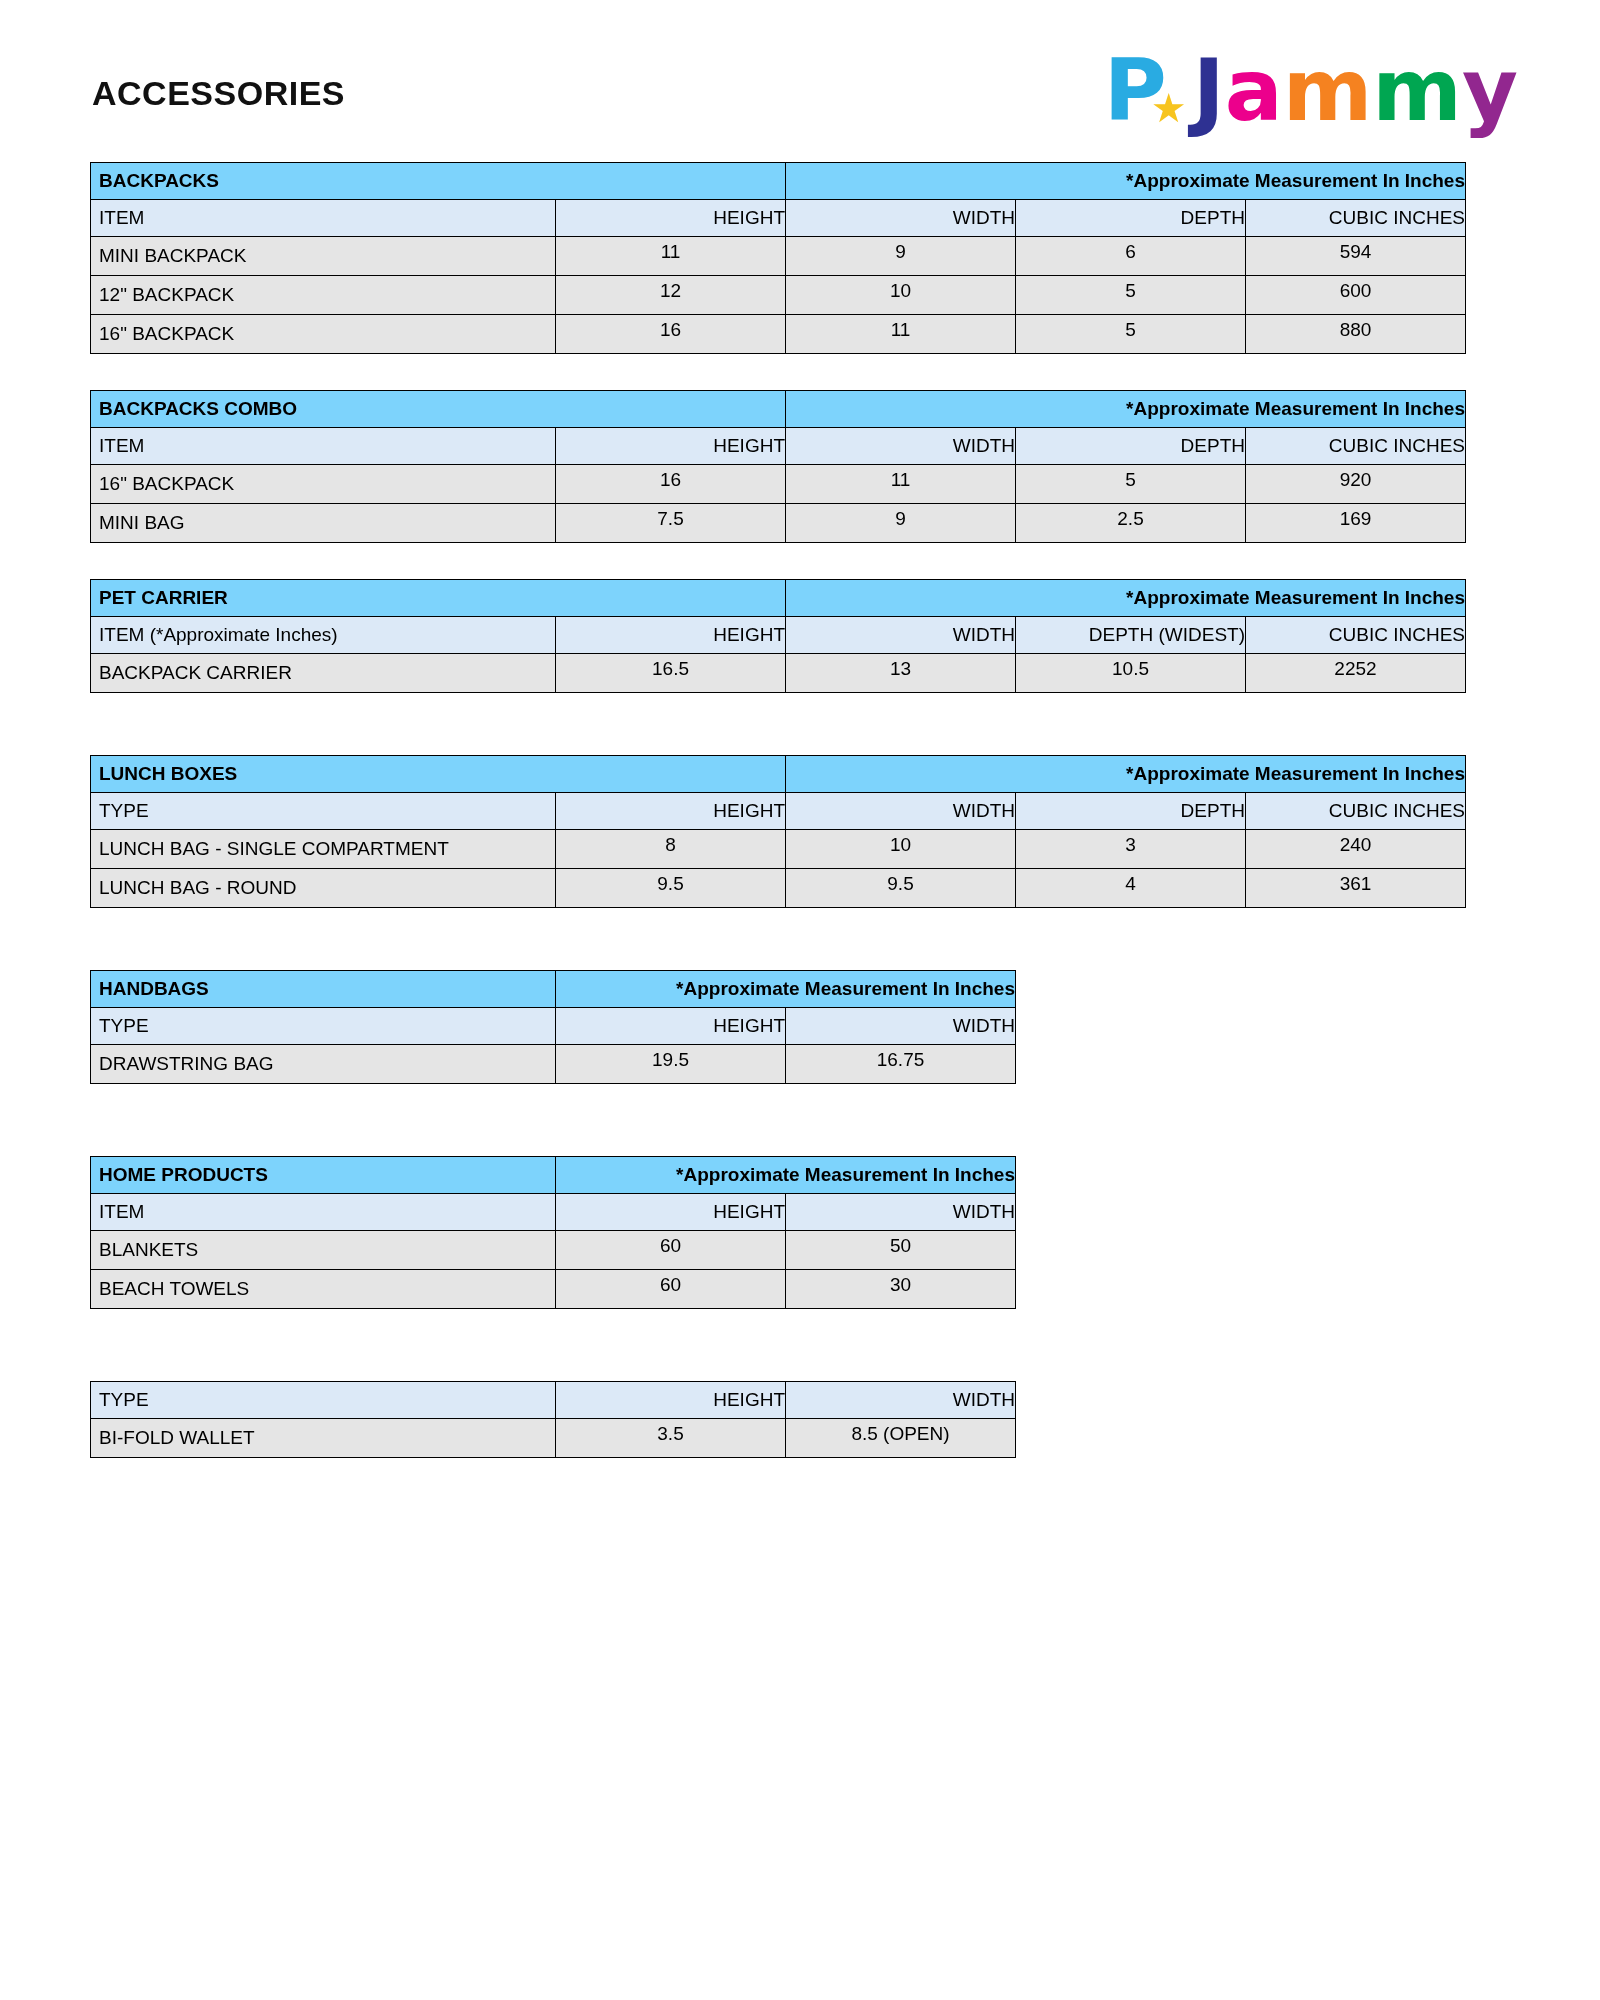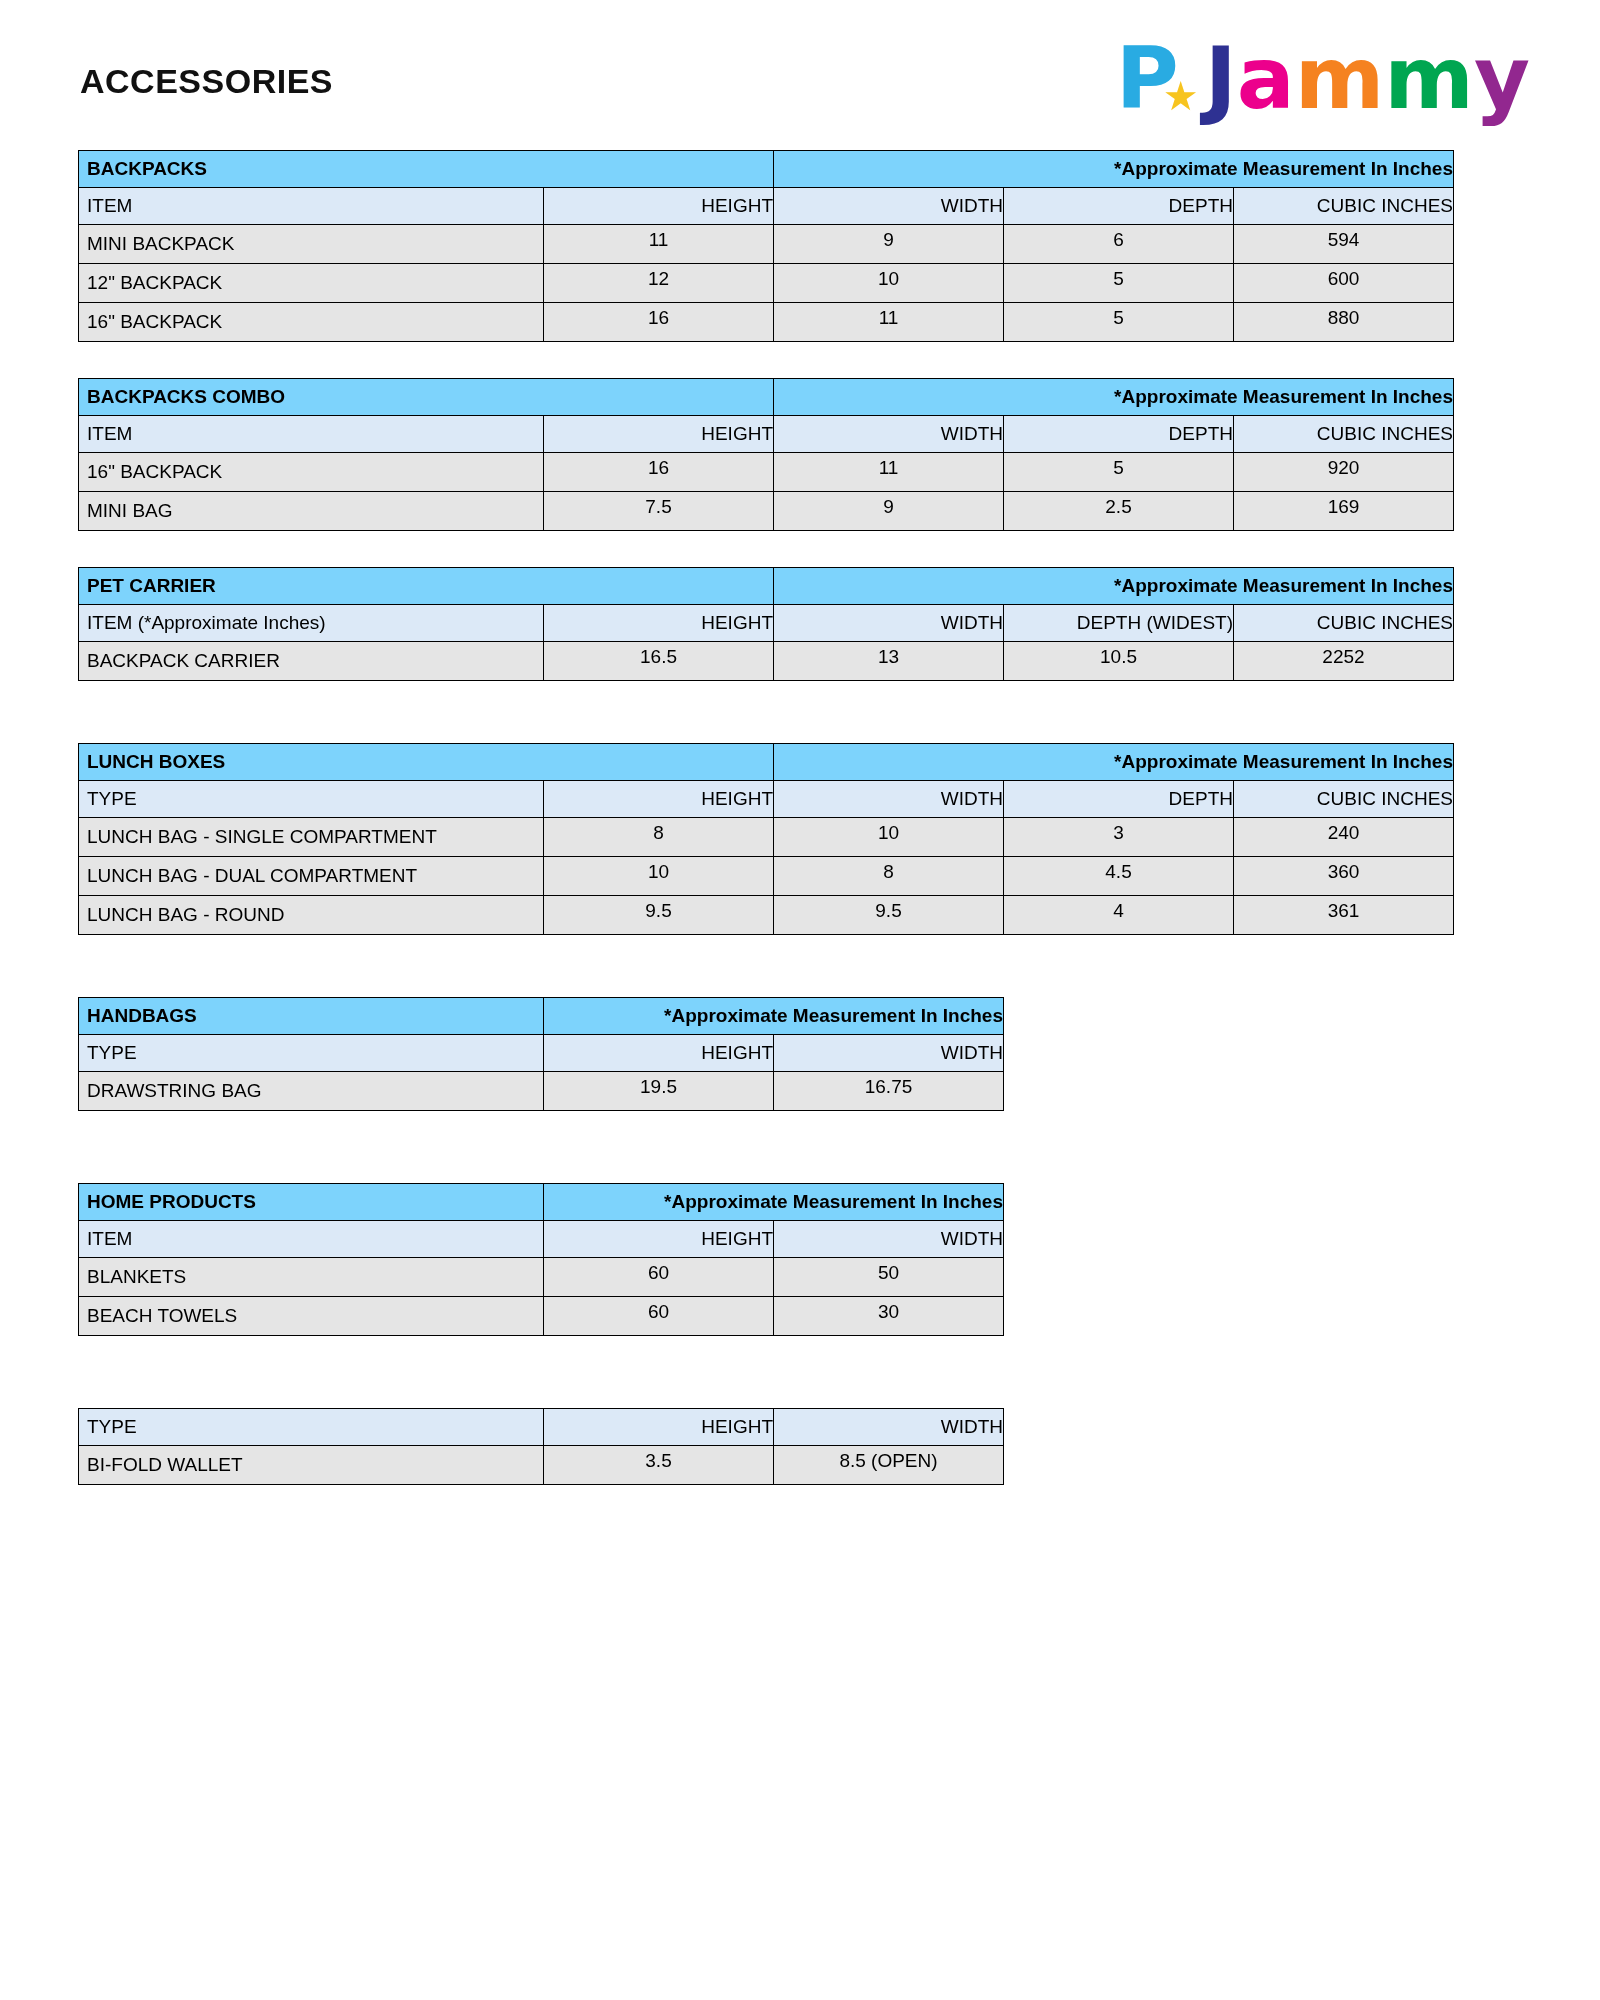--- a/index.html
+++ b/index.html
@@ -13,21 +13,21 @@
     font-family: "Liberation Sans", sans-serif;
     color: #000000;
     position: relative;
     overflow: hidden;
   }
   .page {
     position: relative;
     width: 1600px;
     height: 2000px;
     box-sizing: border-box;
-    padding: 0;
+    padding: 12px;
   }
 
   
   .header {
     position: relative;
     height: 150px;
   }
   .page-title {
     position: absolute;
     left: 80px;
@@ -278,27 +278,20 @@
         <td class="h-center">CUBIC INCHES</td>
       </tr>
       <tr class="row">
         <td class="c-left">LUNCH BAG - SINGLE COMPARTMENT</td>
         <td class="c-center">8</td>
         <td class="c-center">10</td>
         <td class="c-center">3</td>
         <td class="c-center">240</td>
       </tr>
       <tr class="row">
-        <td class="c-left">LUNCH BAG - DUAL COMPARTMENT</td>
-        <td class="c-center">10</td>
-        <td class="c-center">8</td>
-        <td class="c-center">4.5</td>
-        <td class="c-center">360</td>
-      </tr>
-      <tr class="row">
         <td class="c-left">LUNCH BAG - ROUND</td>
         <td class="c-center">9.5</td>
         <td class="c-center">9.5</td>
         <td class="c-center">4</td>
         <td class="c-center">361</td>
       </tr>
     </tbody>
       </table>
   </div>
 

